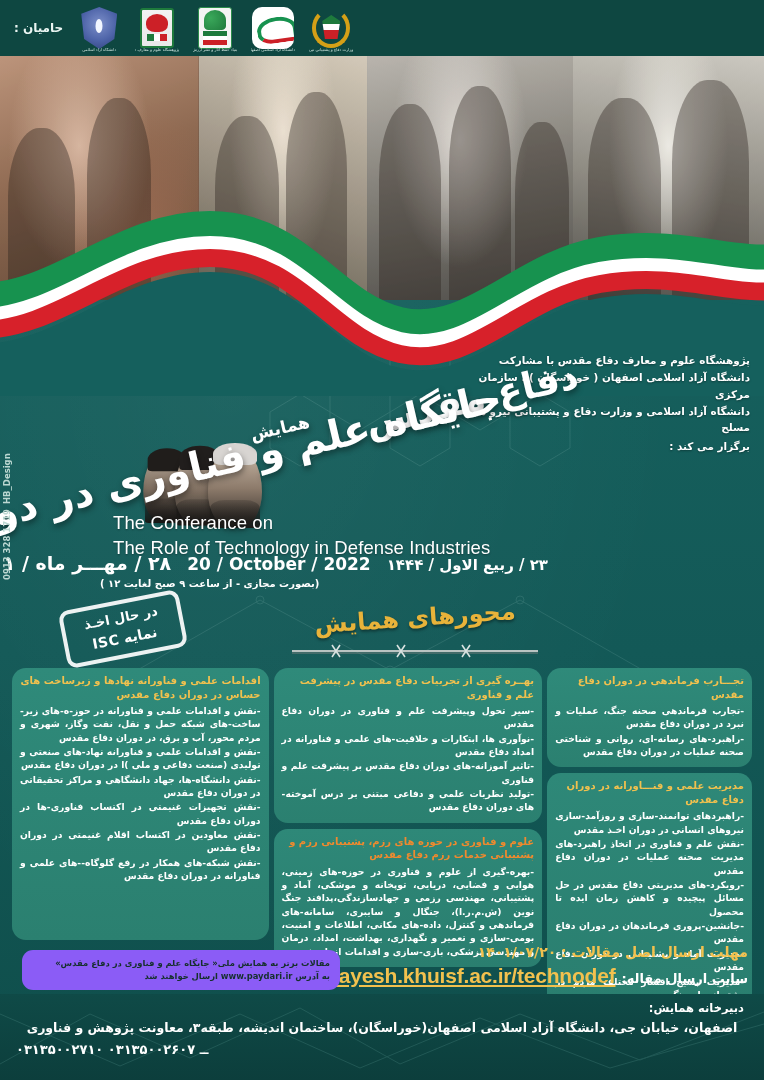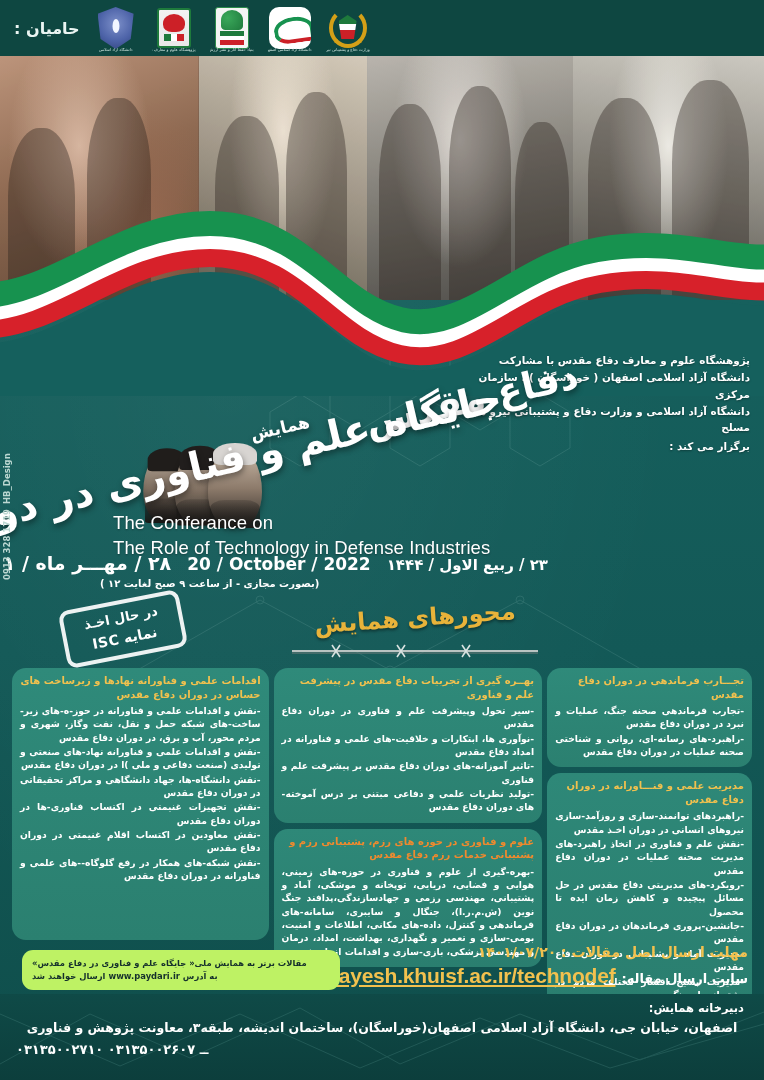--- a/index.html
+++ b/index.html
@@ -22,21 +22,21 @@
     position: absolute; top: 0; left: 0;
     width: 764px; height: 56px;
     background: #0e4741;
     z-index: 40;
     display: flex; flex-direction: row-reverse;
     align-items: center;
     padding: 0 14px;
     gap: 14px;
   }
   .sponsor-label {
-    color: #eaf5f2; font-size: 16px; font-weight: bold;
+    color: #eaf5f2; font-size: 12px; font-weight: bold;
     white-space: nowrap; letter-spacing: .5px;
   }
   .logo {
     width: 44px; height: 46px;
     position: relative;
     flex: 0 0 auto;
     display: flex; align-items: center; justify-content: center;
   }
   .logo .cap {
     position: absolute; bottom: -1px; left: 0; right: 0;
@@ -364,23 +364,23 @@
   .site-label { color: #ffffff; font-size: 13px; font-weight: bold; }
   .site-url {
     color: #f2c14e; font-size: 21px; font-weight: bold;
     direction: ltr; font-family: "Liberation Sans", sans-serif;
     letter-spacing: -.2px;
   }
 
   .note-box {
     position: absolute; top: 950px; left: 22px; z-index: 36;
     width: 318px;
-    background: #bef264; border-radius: 11px;
+    background: #8b5cf6; border-radius: 11px;
     padding: 7px 10px;
-    direction: rtl; text-align: left;
+    direction: rtl; text-align: right;
     color: #15302c; font-size: 8.4px; font-weight: bold; line-height: 1.55;
   }
 
   
   .footer {
     position: absolute; bottom: 0; left: 0;
     width: 764px; height: 86px; z-index: 36;
     background: linear-gradient(180deg,#0f4a47 0%, #0c3e3c 100%);
     direction: rtl; text-align: center;
     color: #ffffff; padding-top: 7px;

